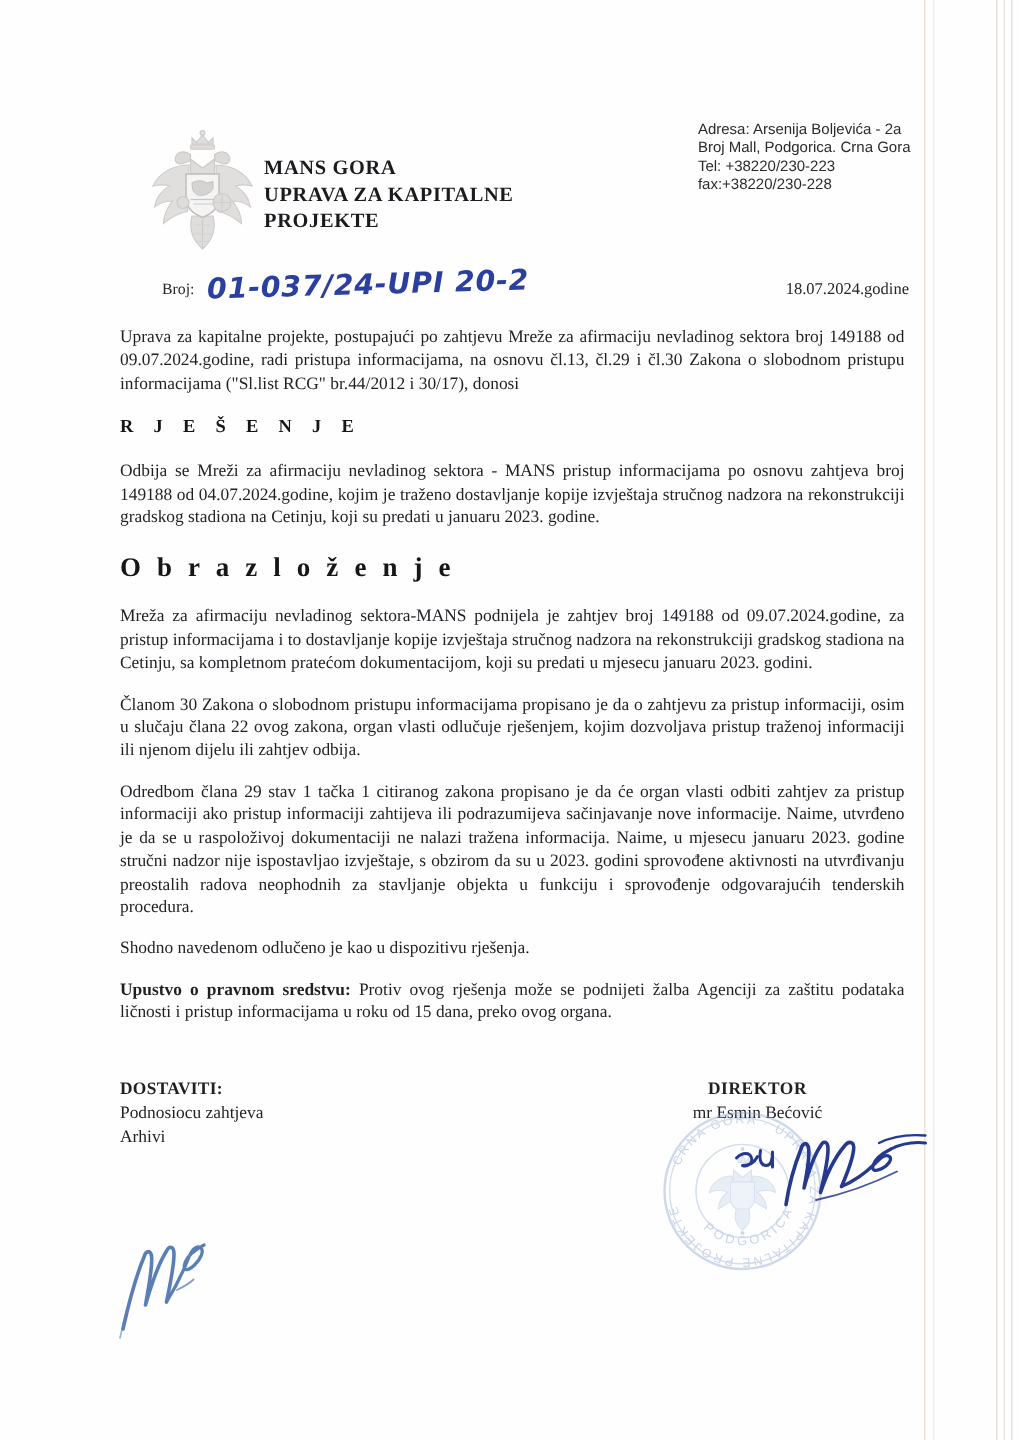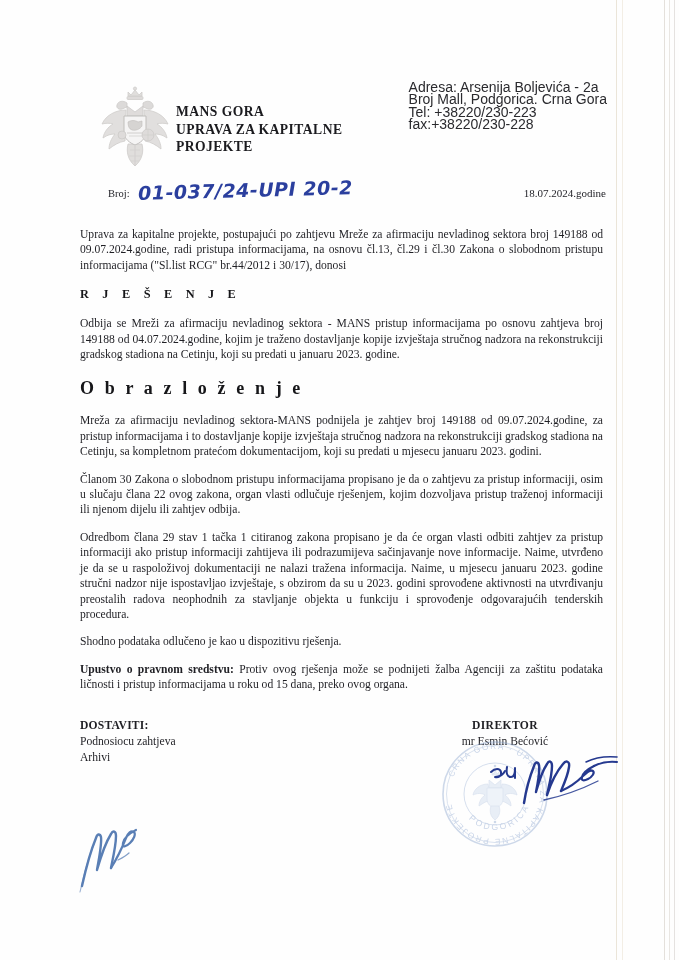--- a/index.html
+++ b/index.html
@@ -64,21 +64,21 @@
     color: #1b1b1f;
   }
   #org-title div { white-space: nowrap; }
 
   #address-block {
     position: absolute;
     right: 72px;
     top: 3px;
     text-align: left;
     font-family: "Liberation Sans", "DejaVu Sans", sans-serif;
-    font-size: 14px;
+    font-size: 10px;
     line-height: 12.4px;
     color: #2a2a2e;
     white-space: nowrap;
   }
 
   
   #refline {
     position: absolute;
     top: 183px;
     left: 0;
@@ -113,21 +113,21 @@
     top: 4px;
     font-size: 11px;
     color: #24242a;
     white-space: nowrap;
   }
 
   
   #body-text {
     position: absolute;
     left: 80px;
-    top: 227px;
+    top: 217px;
     width: 523px;
   }
   p.para {
     margin: 0 0 12px 0;
     font-size: 11.6px;
     line-height: 15.4px;
     text-align: justify;
     text-justify: inter-word;
     color: #1f1f24;
   }
@@ -279,21 +279,21 @@
 
     <h2 class="section">R J E Š E N J E</h2>
 
     <p class="para">Odbija se Mreži za afirmaciju nevladinog sektora - MANS pristup informacijama po osnovu zahtjeva broj 149188 od 04.07.2024.godine, kojim je traženo dostavljanje kopije izvještaja stručnog nadzora na rekonstrukciji gradskog stadiona na Cetinju, koji su predati u januaru 2023. godine.</p>
 
     <h2 class="section mixed">O b r a z l o ž e n j e</h2>
 
     <p class="para">Mreža za afirmaciju nevladinog sektora-MANS podnijela je zahtjev broj 149188 od 09.07.2024.godine, za pristup informacijama i to dostavljanje kopije izvještaja stručnog nadzora na rekonstrukciji gradskog stadiona na Cetinju, sa kompletnom pratećom dokumentacijom, koji su predati u mjesecu januaru 2023. godini.</p>
     <p class="para">Članom 30 Zakona o slobodnom pristupu informacijama propisano je da o zahtjevu za pristup informaciji, osim u slučaju člana 22 ovog zakona, organ vlasti odlučuje rješenjem, kojim dozvoljava pristup traženoj informaciji ili njenom dijelu ili zahtjev odbija.</p>
     <p class="para">Odredbom člana 29 stav 1 tačka 1 citiranog zakona propisano je da će organ vlasti odbiti zahtjev za pristup informaciji ako pristup informaciji zahtijeva ili podrazumijeva sačinjavanje nove informacije. Naime, utvrđeno je da se u raspoloživoj dokumentaciji ne nalazi tražena informacija. Naime, u mjesecu januaru 2023. godine stručni nadzor nije ispostavljao izvještaje, s obzirom da su u 2023. godini sprovođene aktivnosti na utvrđivanju preostalih radova neophodnih za stavljanje objekta u funkciju i sprovođenje odgovarajućih tenderskih procedura.</p>
-    <p class="para">Shodno podataka odlučeno je kao u dispozitivu rješenja.</p>
+    <p class="para">Shodno navedenom odlučeno je kao u dispozitivu rješenja.</p>
 
     <p class="para">
       <span class="lead-bold">Upustvo o pravnom sredstvu:</span><span> Protiv ovog rješenja može se podnijeti žalba Agenciji za zaštitu podataka ličnosti i pristup informacijama u roku od 15 dana, preko ovog organa.</span>
     </p>
   </div>
 
   <div id="footer">
 
     <div id="deliver-block">
       <div id="deliver-title">DOSTAVITI:</div>

